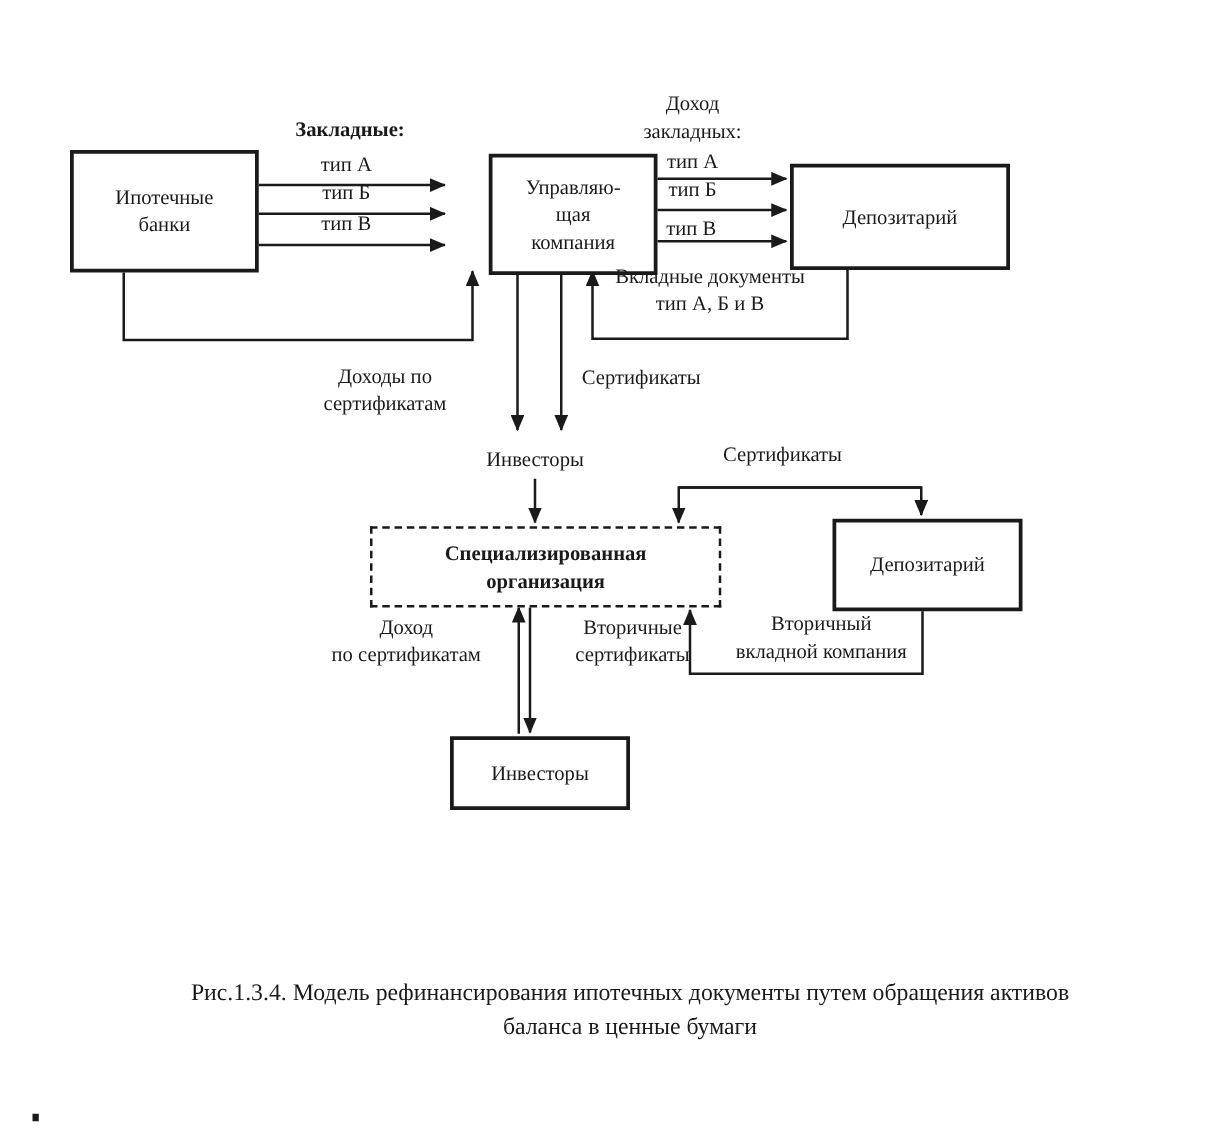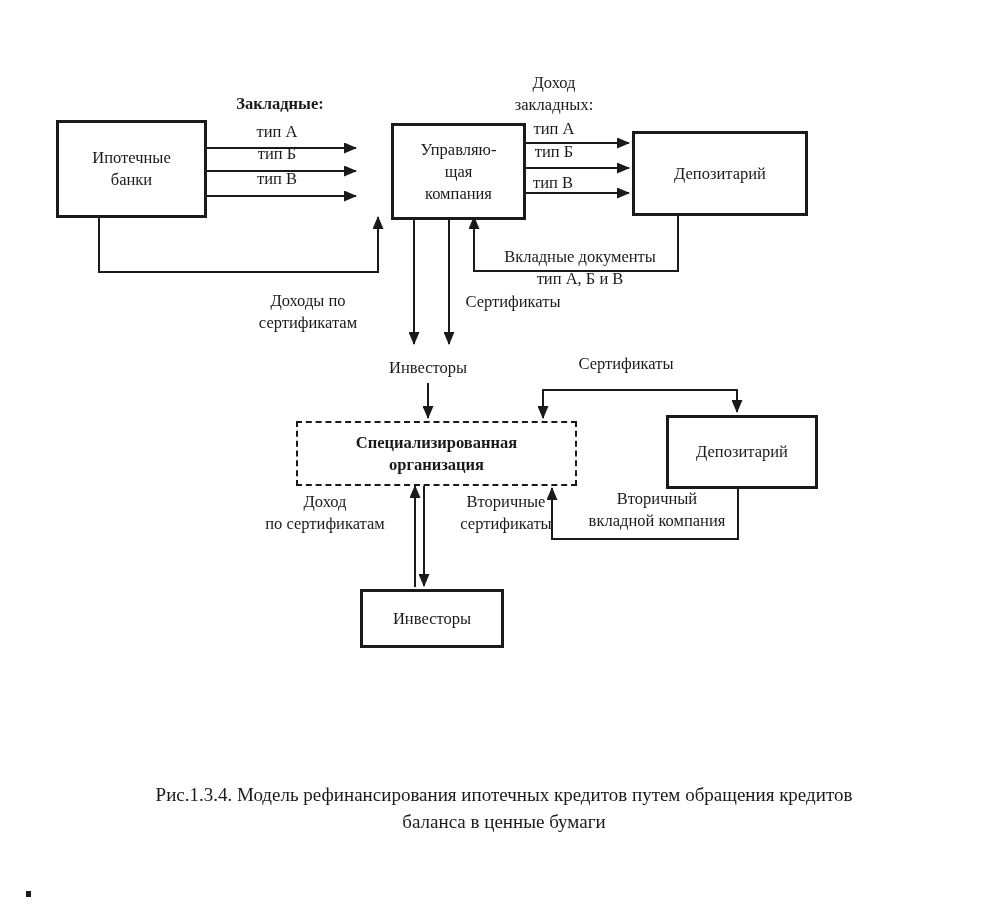--- a/index.html
+++ b/index.html
@@ -116,39 +116,39 @@
   <div class="lbl" style="left:277px; top:143px;">тип Б</div>
   <div class="lbl" style="left:277px; top:168px;">тип В</div>
 
   <div class="lbl" style="left:554px; top:72px;">Доход
 закладных:</div>
   <div class="lbl" style="left:554px; top:118px;">тип А</div>
   <div class="lbl" style="left:554px; top:141px;">тип Б</div>
   <div class="lbl" style="left:553px; top:172px;">тип В</div>
 
 
-  <div class="lbl" style="left:580px; top:210px;margin-top:36px;">Вкладные документы
+  <div class="lbl" style="left:568px; top:210px;">Вкладные документы
 тип А, Б и В</div>
 
   <div class="lbl" style="left:308px; top:290px;">Доходы по
 сертификатам</div>
 
   <div class="lbl" style="left:513px; top:291px;">Сертификаты</div>
 
   <div class="lbl" style="left:428px; top:357px;">Инвесторы</div>
 
   <div class="lbl" style="left:626px; top:353px;">Сертификаты</div>
 
   <div class="lbl" style="left:325px; top:491px;">Доход
 по сертификатам</div>
 
   <div class="lbl" style="left:506px; top:491px;">Вторичные
 сертификаты</div>
 
   <div class="lbl" style="left:657px; top:488px;">Вторичный
 вкладной компания</div>
 
-  <div class="caption">Рис.1.3.4. Модель рефинансирования ипотечных кредитов путем обращения кредитов
+  <div class="caption">Рис.1.3.4. Модель рефинансирования ипотечных документы путем обращения активов
 баланса в ценные бумаги</div>
 
   <div class="speck"></div>
 
 </div>
 
 </body></html>

